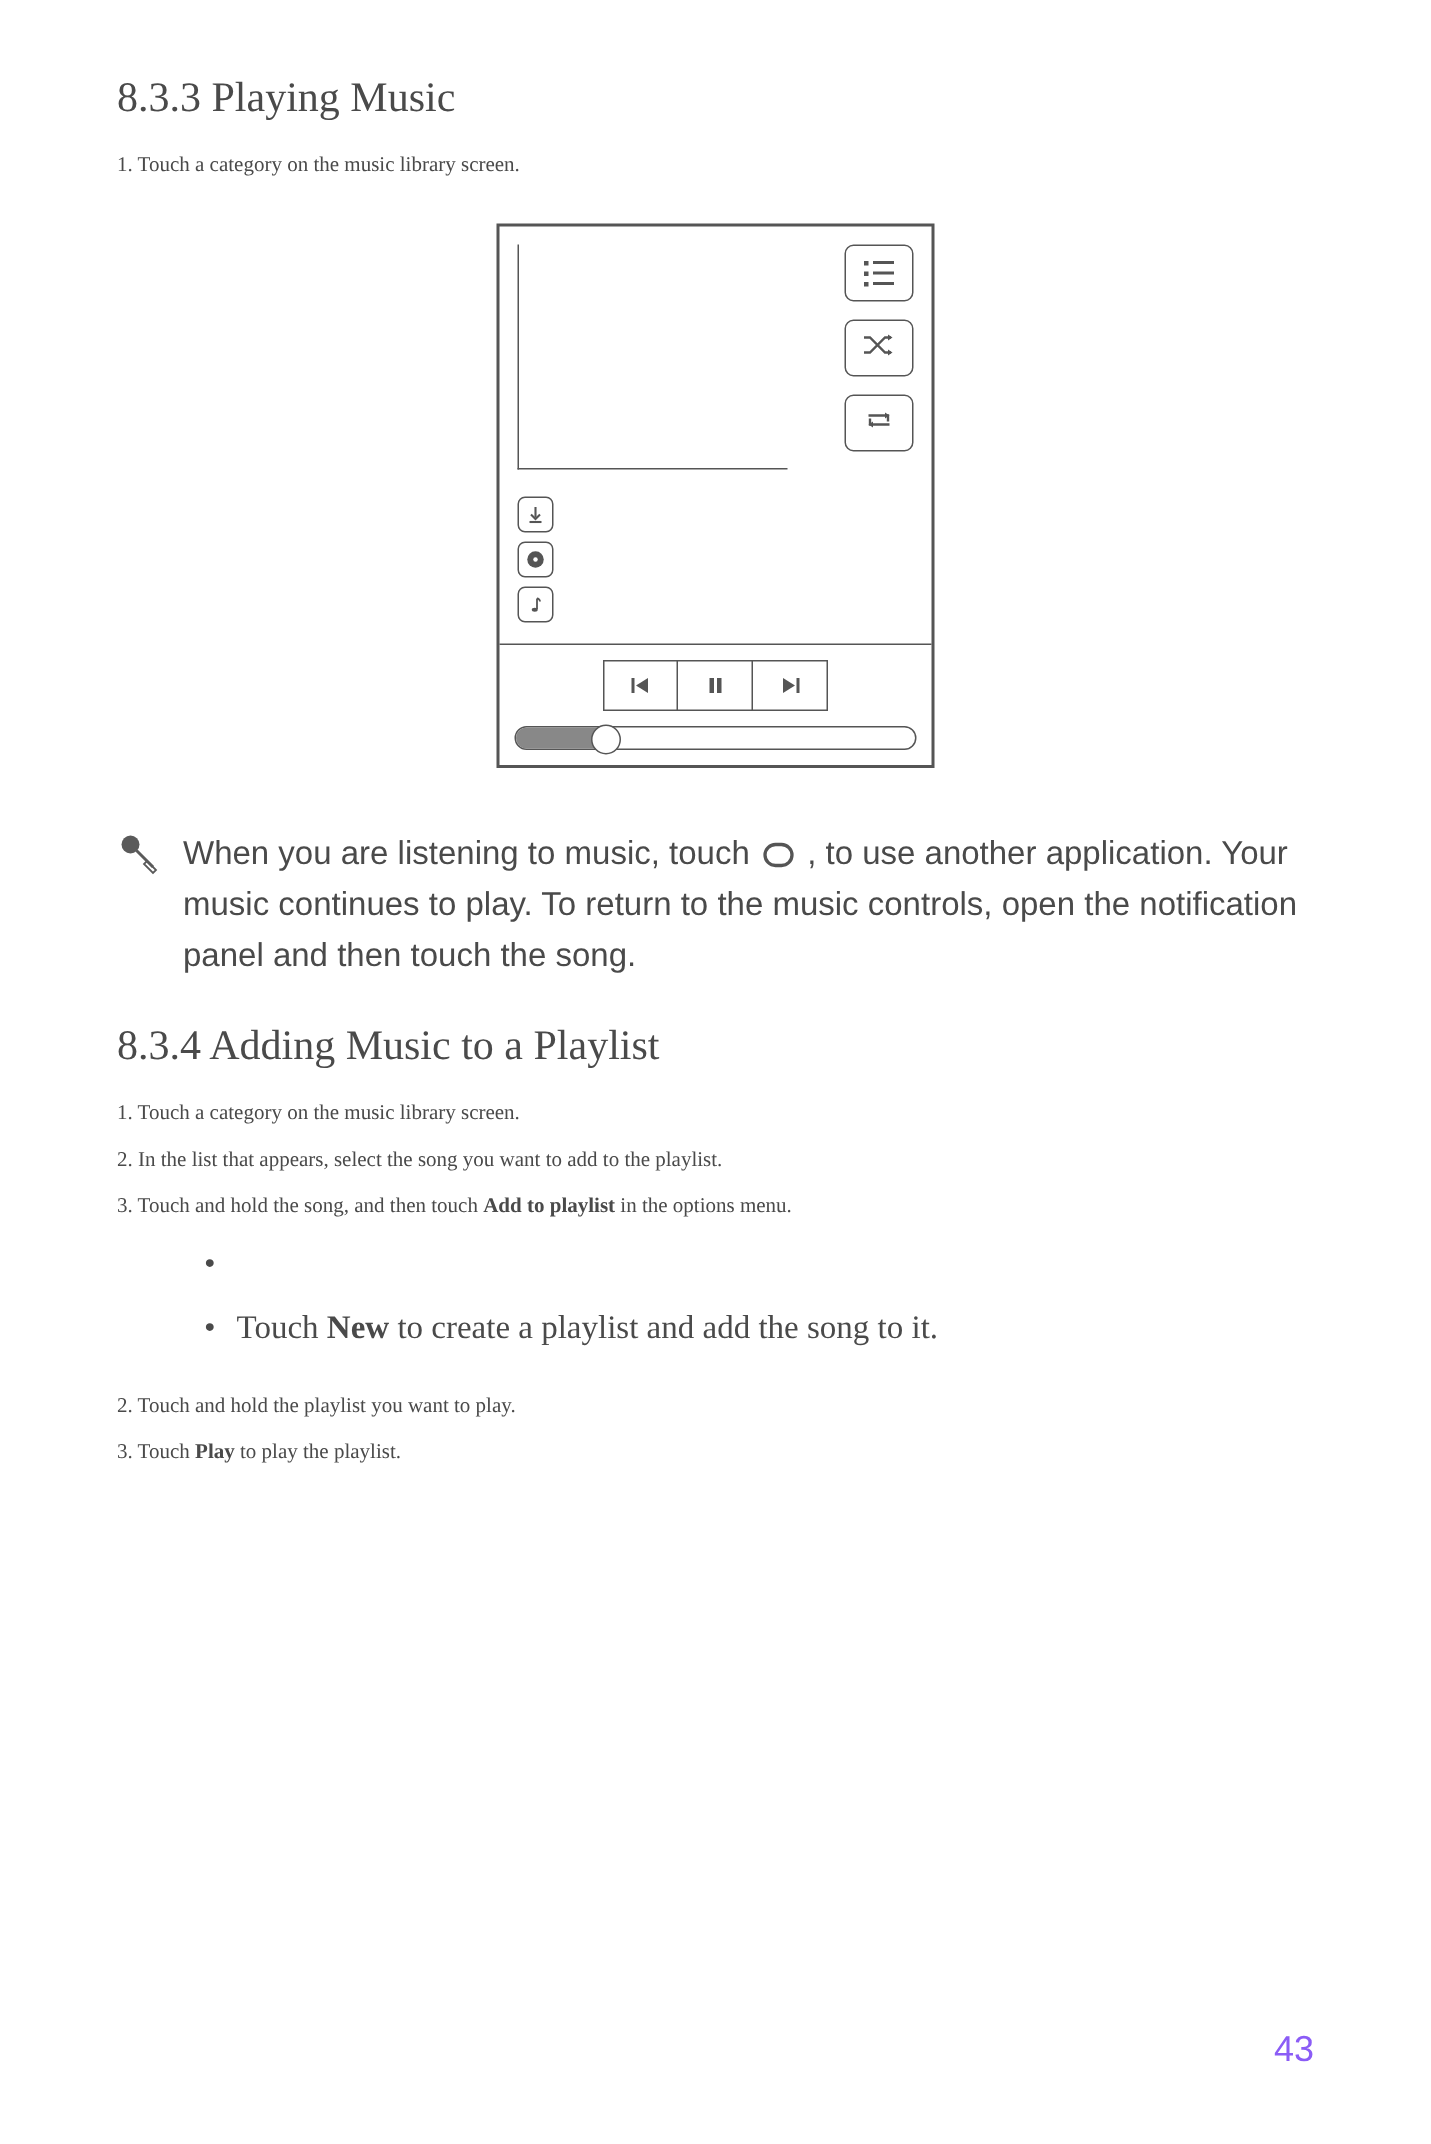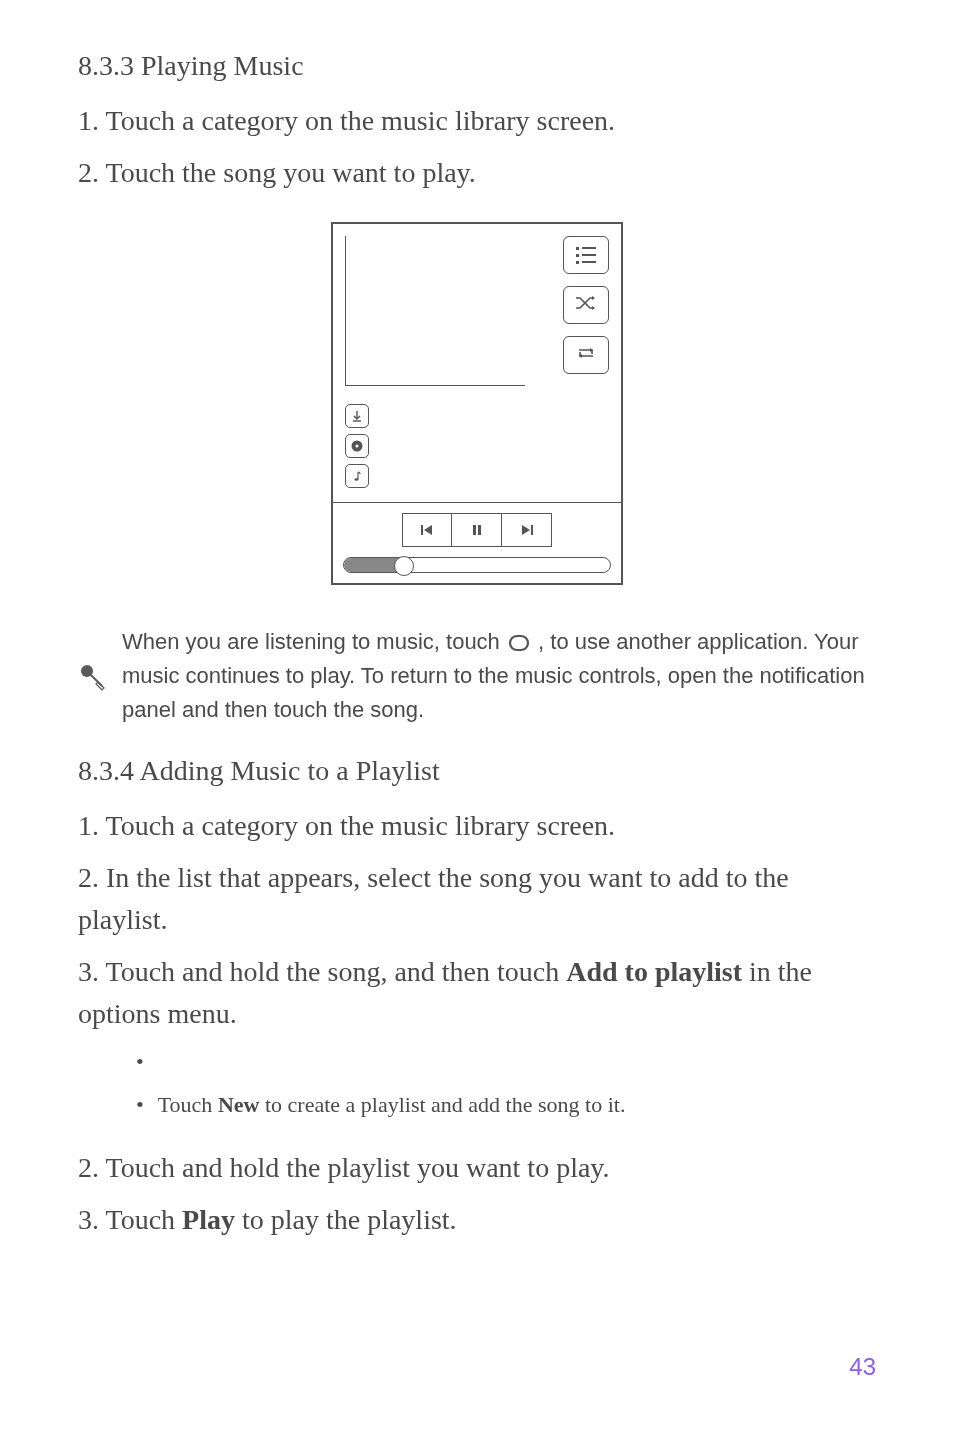--- a/index.html
+++ b/index.html
@@ -16,21 +16,21 @@
       padding: 50px 78px 50px 78px;
       position: relative;
     }
     .section-heading {
       font-size: 28px;
       color: #4a4a4a;
       margin-bottom: 18px;
       font-weight: normal;
     }
     .numbered-item {
-      font-size: 28px;
+      font-size: 14px;
       color: #4a4a4a;
       line-height: 1.5;
       margin-bottom: 10px;
     }
     .illustration-container {
       display: flex;
       justify-content: center;
       margin: 28px 0 40px 0;
     }
     .phone-frame {
@@ -132,21 +132,21 @@
       left: 50px;
       top: -2px;
       width: 20px;
       height: 20px;
       border: 1.5px solid #555;
       border-radius: 50%;
       background: #fff;
     }
     .tip-row {
       display: flex;
-      align-items: center;
+      align-items: flex-start;
       gap: 14px;
       margin-bottom: 28px;
     }
     .tip-icon {
       flex-shrink: 0;
       width: 30px;
       height: 30px;
       margin-top: 2px;
     }
     .tip-text {
@@ -187,21 +187,20 @@
       margin-bottom: 26px;
       font-family: Liberation Serif, serif;
     }
   </style>
 </head>
 <body>
 
 <div class="section-block">
   <h2 class="section-heading">8.3.3  Playing Music</h2>
   <p class="numbered-item">1. Touch a category on the music library screen.</p>
-  <p class="numbered-item">2. Touch the song you want to play.</p>
 </div>
 
 <div class="illustration-container">
   <div class="phone-frame">
     <div class="phone-top">
       <div class="album-area"></div>
       <div class="side-btn side-btn-1">
         <span class="list-icon">
           <span class="list-line">
               <span class="list-dot"></span>

